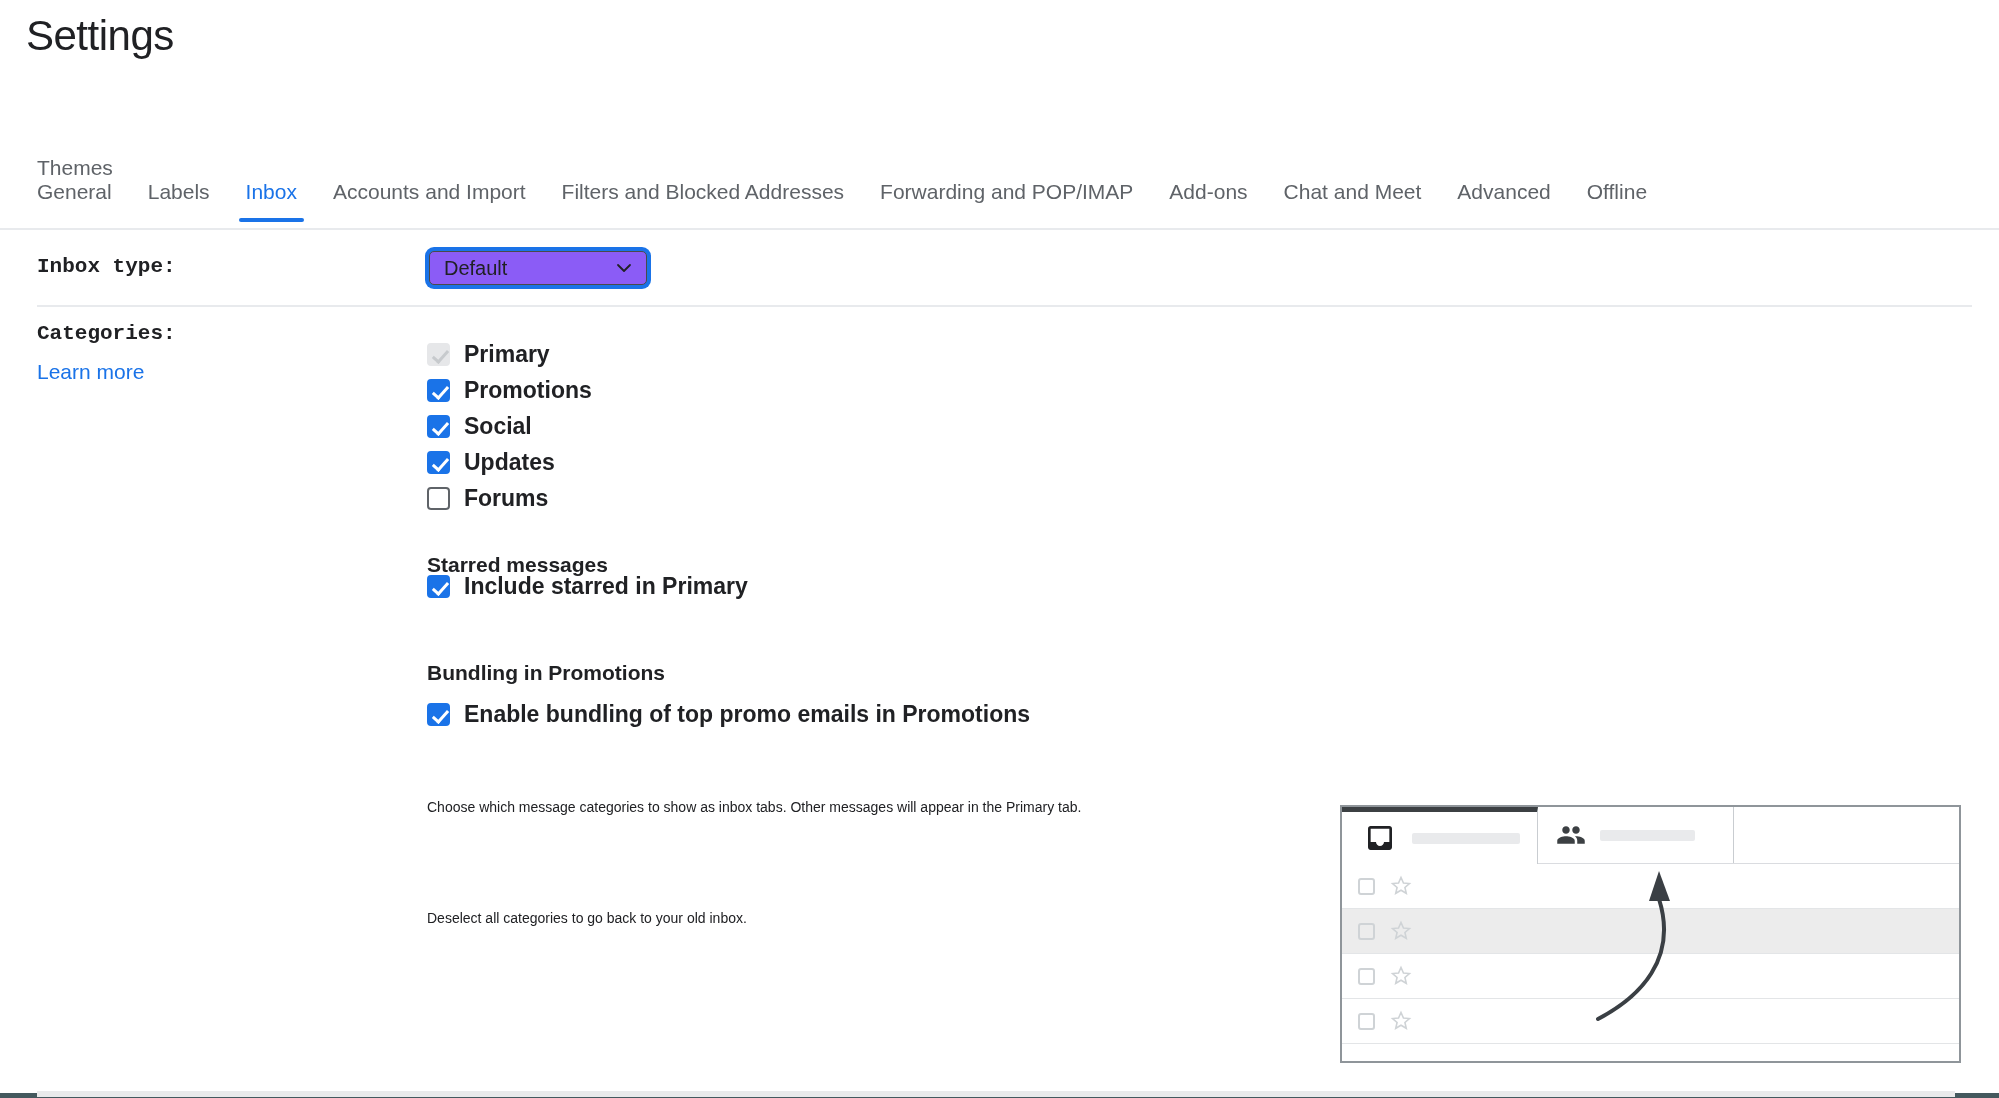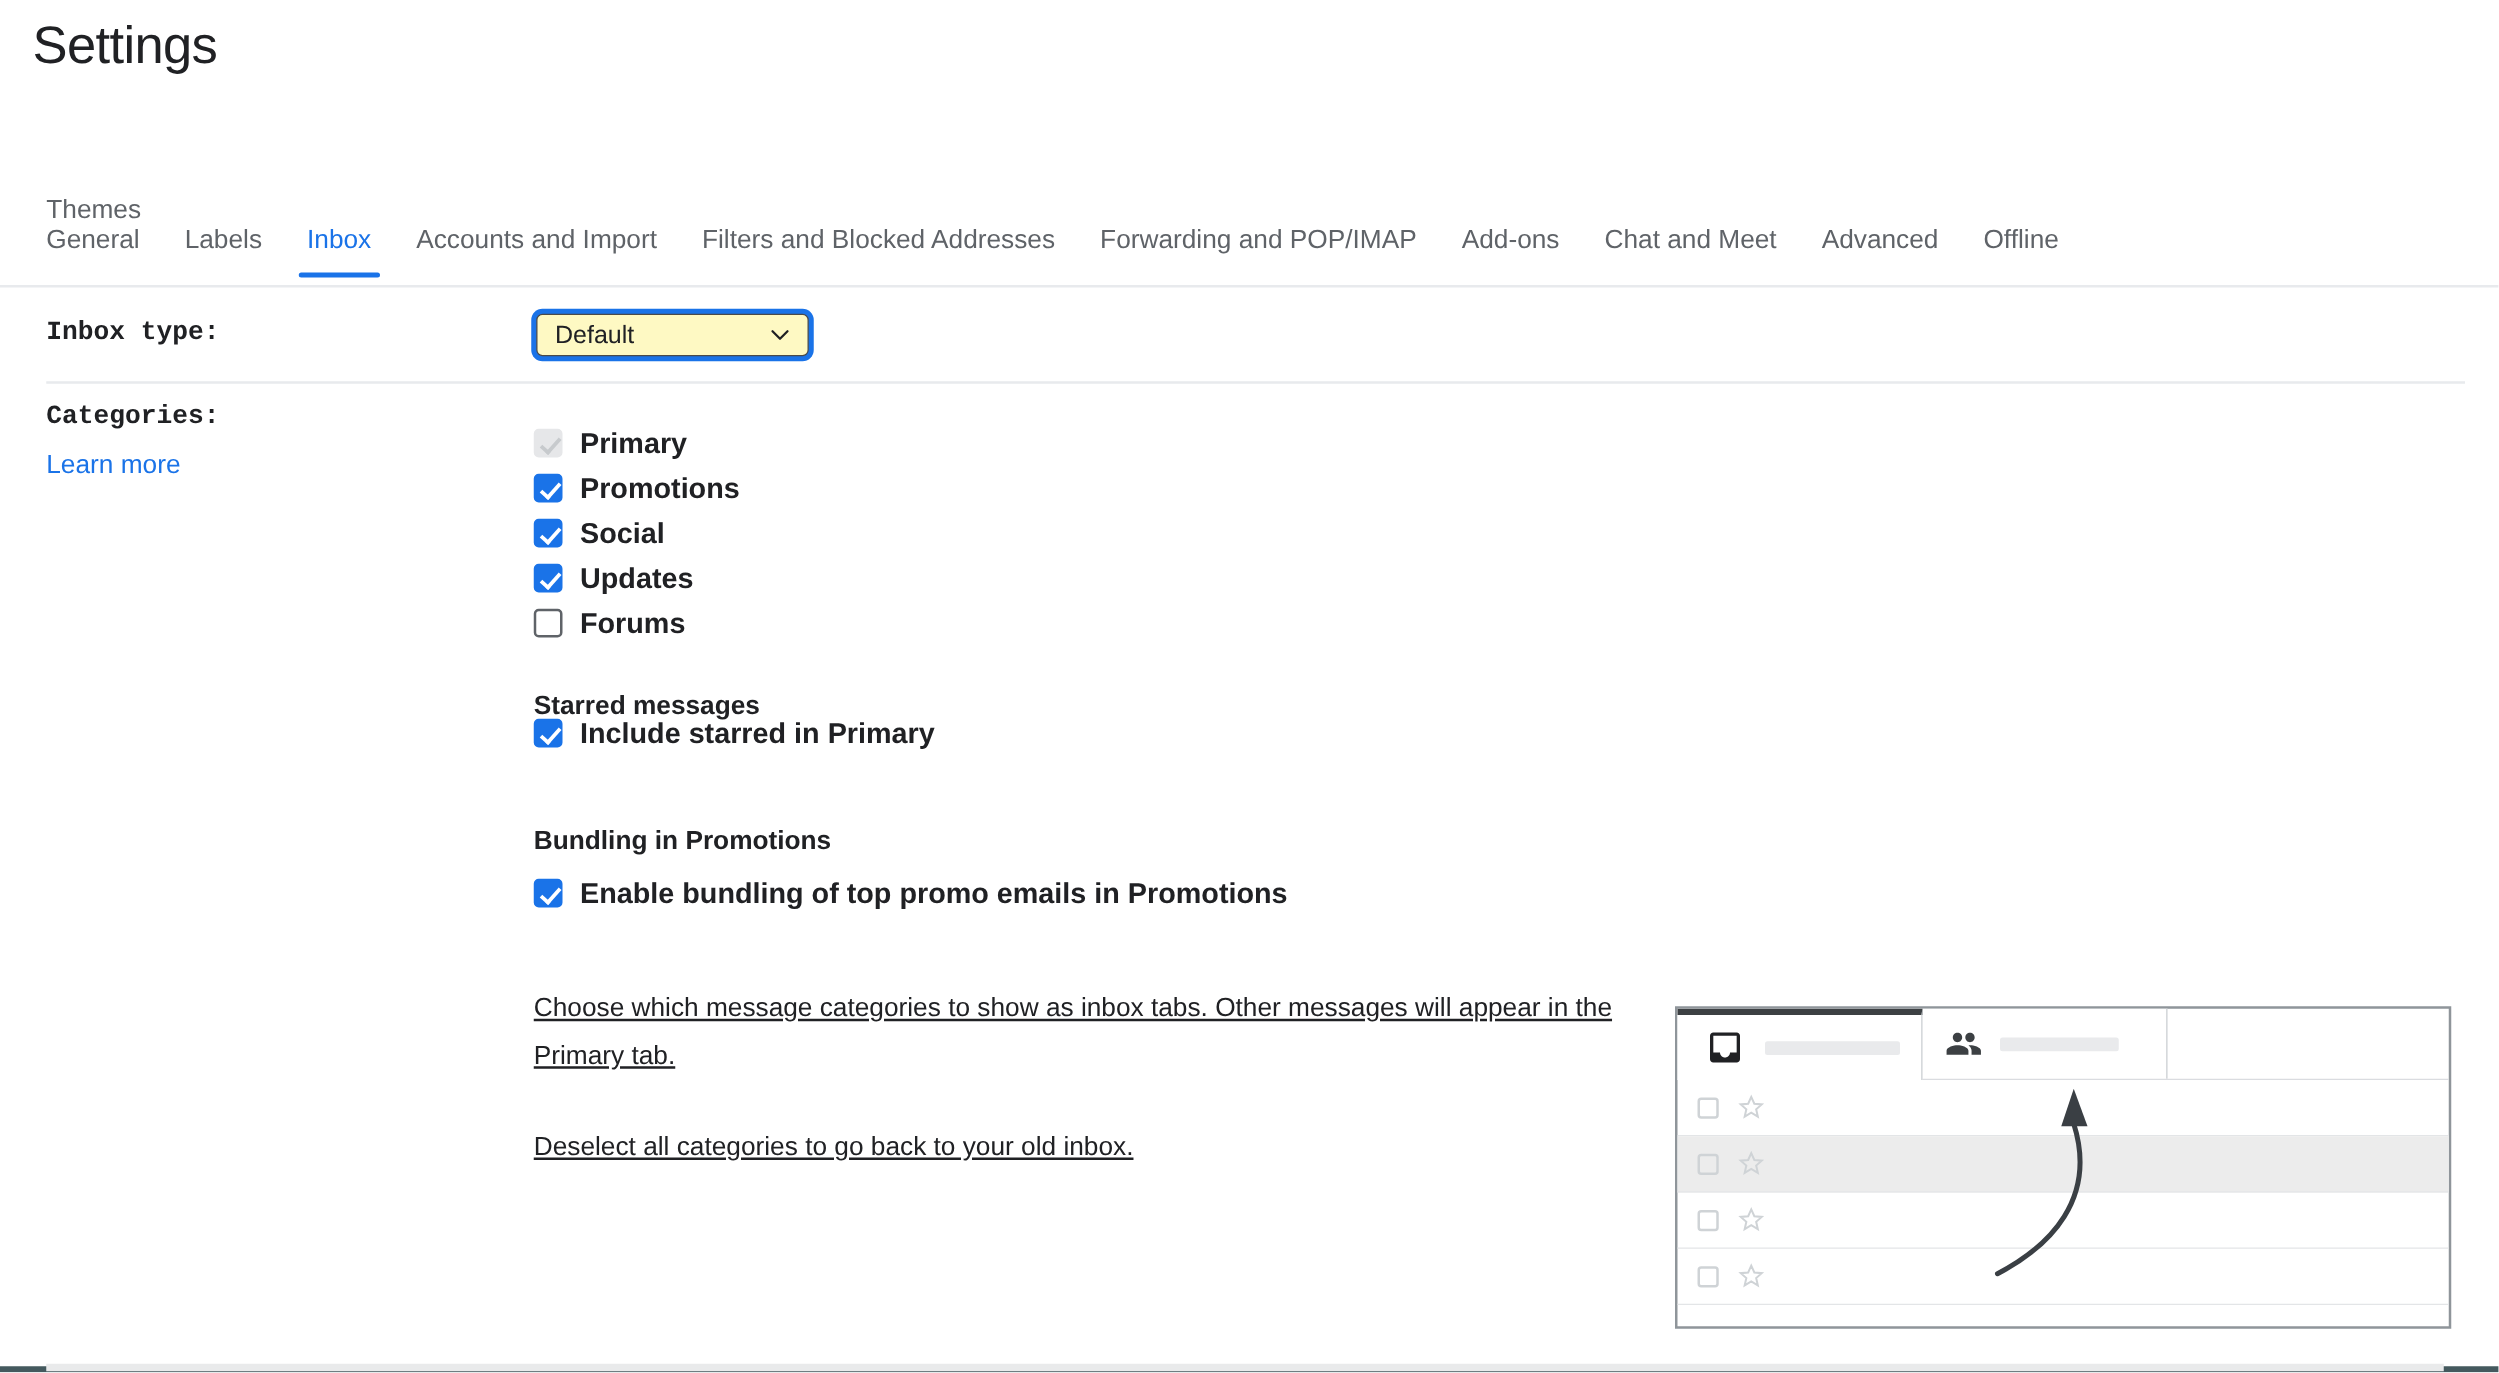--- a/index.html
+++ b/index.html
@@ -18,21 +18,21 @@
   .tab-underline {position:absolute; left:-7px; right:-7px; top:38px; height:4px; background:#1a73e8; border-radius:2px;}
   
   .divider {position:absolute; height:2px; background:#e8eaed;}
   .divider1 {left:0; top:228px; width:1999px;}
   .divider2 {left:37px; top:305px; width:1935px;}
   
   .field-label {position:absolute; left:37px; font-size:21px; font-weight:700; color:#202124;font-family:Liberation Mono, monospace;}
   .inbox-type-label {top:255px;}
   .select {
     position:absolute; left:429px; top:251px; width:218px; height:34px;
-    background:#fef9c3; border:1px solid #4a4a4a; border-radius:5px;
+    background:#8b5cf6; border:1px solid #4a4a4a; border-radius:5px;
     box-shadow:0 0 0 4px #1a73e8; display:flex; align-items:center;
     padding:0 14px; box-sizing:border-box; cursor:pointer;
   }
   .select-value {font-size:20px; color:#202124; flex:1;}
   .select-chevron {width:16px; height:10px; display:block;}
   
   .categories-label {top:322px;}
   .learn-more {position:absolute; left:37px; top:360px; font-size:21px; color:#1a73e8; cursor:pointer; text-decoration:none;}
   .check-list {position:absolute; left:427px; top:336px;}
   .check-row {display:flex; align-items:center; height:36px;}
@@ -49,21 +49,21 @@
   }
   .checkbox.disabled .checkmark {border-color:#c7cacd;}
   .check-label {margin-left:14px; font-size:23px; font-weight:700; color:#202124; white-space:nowrap;}
   
   .section-heading {position:absolute; left:427px; font-size:21px; font-weight:700; color:#202124;}
   .starred-heading {top:553px;}
   .starred-row {left:427px; top:574px;}
   .bundling-heading {top:661px;}
   .bundling-row {left:427px; top:702px;}
   
-  .desc {position:absolute; left:427px; width:885px; font-size:21px; line-height:38px; color:#202124;text-decoration:underline;}
+  .desc {position:absolute; left:427px; width:885px; font-size:14px; line-height:38px; color:#202124;}
   .desc1 {top:788px;}
   .desc2 {top:899px;}
   
   .illus {position:absolute; left:1340px; top:805px; width:621px; height:258px; box-sizing:border-box; border:2px solid #8f959a; background:#fff;}
   .illus-tab {position:absolute; top:0; height:56px; box-sizing:border-box; display:flex; align-items:center; background:#fff;}
   .illus-tab1 {left:0; width:196px; border-top:5px solid #3c4043; border-right:1px solid #c9cdd1; padding-left:22px; gap:16px; height:57px; z-index:2;}
   .illus-tab2 {left:196px; width:196px; border-right:1px solid #c9cdd1; padding-left:18px; gap:14px;}
   .illus-bar {height:11px; background:#e9eaec; border-radius:2px;}
   .bar1 {width:108px;}
   .bar2 {width:95px;}

